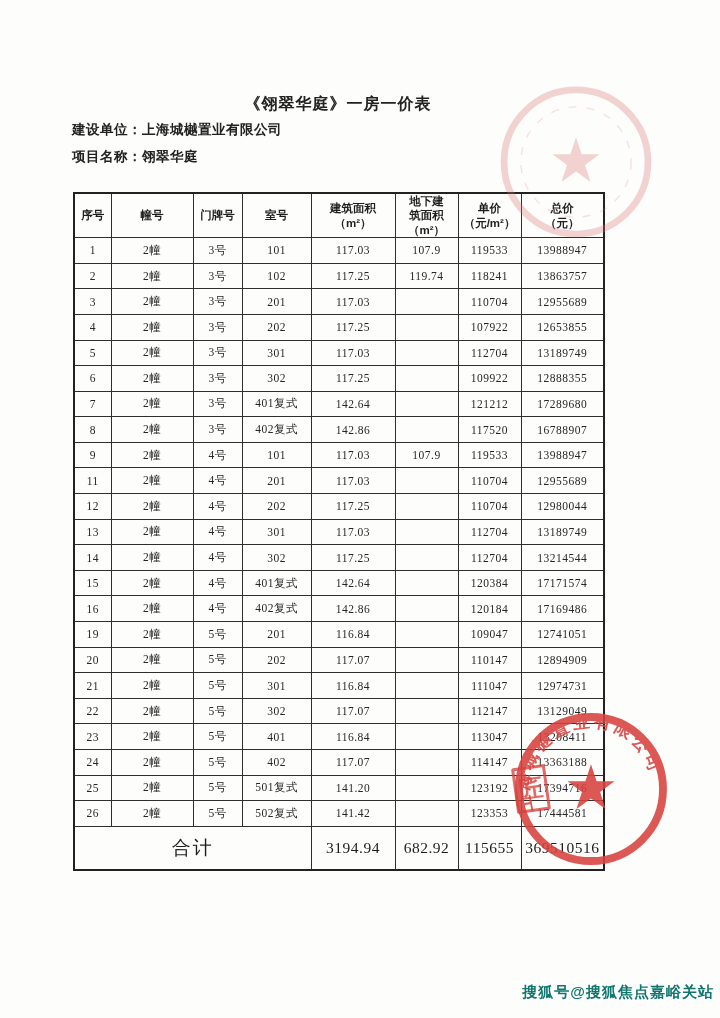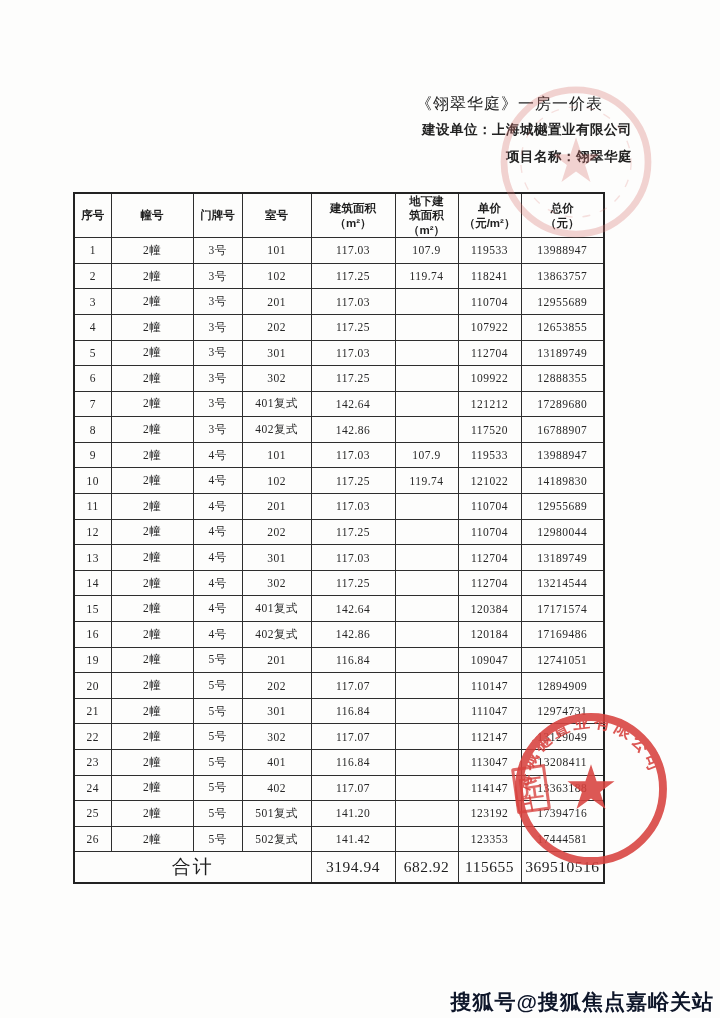--- a/index.html
+++ b/index.html
@@ -3,59 +3,59 @@
 <meta charset="utf-8">
 <style>
   * { margin:0; padding:0; box-sizing:border-box; }
   body { background:#e9e9e9; font-family:"Liberation Sans", sans-serif; }
   .page {
     position:relative; width:720px; height:1018px; margin:0 auto;
     background:#fdfdfc; overflow:hidden; color:#2b2b2b;
   }
   .doc-title {
     position:absolute; left:73px; top:94px; width:530px;
-    text-align:right; font-size:16px; font-weight:normal; letter-spacing:1px; color:#222;
-  }
-  .info-block { position:absolute; left:72px; top:121px; width:560px;text-align:right; }
+    text-align:center; font-size:16px; font-weight:bold; letter-spacing:1px; color:#222;
+  }
+  .info-block { position:absolute; left:72px; top:121px; width:560px; }
   .info-line { height:27px; font-size:13.5px; font-weight:bold; color:#222; letter-spacing:0.5px; }
   table.price-table {
     position:absolute; left:73px; top:192px; width:530px;
     border-collapse:collapse; table-layout:fixed;
     background:transparent;
   }
   .price-table th, .price-table td {
     border:1.5px solid #2e2e2e; text-align:center; vertical-align:middle;
     overflow:hidden;
   }
   .price-table { border:2px solid #222; }
   .price-table th {
     font-size:11.5px; font-weight:bold; white-space:pre-line; height:42px;
     line-height:1.25; color:#1f1f1f; font-family:"Liberation Sans", sans-serif;
   }
   .price-table tbody td {
     height:25.6px; font-size:11.5px; letter-spacing:0.5px;
     font-family:"Liberation Serif", serif; color:#262626;
   }
   .price-table tfoot td {
-    height:31px; font-family:"Liberation Serif", serif; color:#1d1d1d;
+    height:44px; font-family:"Liberation Serif", serif; color:#1d1d1d;
   }
   .total-label { font-size:19px; font-family:"Liberation Sans", sans-serif; letter-spacing:2px; }
   .total-num { font-size:15.5px; letter-spacing:0.5px;margin-left:8px; }
   .stamp { position:absolute; pointer-events:none; }
   .stamp-top { left:486px; top:72px; width:180px; height:180px; opacity:0.30; }
   .stamp-bottom { left:501px; top:699px; width:180px; height:180px; opacity:0.88; }
   .seal-badge {
     position:absolute; left:514px; top:766px; width:34px; height:46px;
     border:3.5px solid #d8423e; color:#d8423e; font-weight:bold; font-size:24px;
     display:flex; align-items:center; justify-content:center;
     transform:rotate(-8deg); opacity:0.78; border-radius:2px;
   }
   .watermark {
-    position:absolute; right:6px; bottom:2px; font-size:21px; font-weight:bold;
-    color:#0f172a; letter-spacing:1px;
+    position:absolute; right:6px; bottom:16px; font-size:15px; font-weight:bold;
+    color:#0f766e; letter-spacing:1px;
     text-shadow:-1px -1px 0 #fff, 1px -1px 0 #fff, -1px 1px 0 #fff, 1px 1px 0 #fff, 0 0 4px #fff;
   }
 </style>
 </head>
 <body>
 
 <div class="page">
 
   <div class="doc-title">《翎翠华庭》一房一价表</div>
 
@@ -177,30 +177,20 @@
           <td>9</td>
           <td>2幢</td>
           <td>4号</td>
           <td>101</td>
           <td>117.03</td>
           <td>107.9</td>
           <td>119533</td>
           <td>13988947</td>
         </tr>
         <tr>
-          <td>10</td>
-          <td>2幢</td>
-          <td>4号</td>
-          <td>102</td>
-          <td>117.25</td>
-          <td>119.74</td>
-          <td>121022</td>
-          <td>14189830</td>
-        </tr>
-        <tr>
           <td>11</td>
           <td>2幢</td>
           <td>4号</td>
           <td>201</td>
           <td>117.03</td>
           <td></td>
           <td>110704</td>
           <td>12955689</td>
         </tr>
         <tr>

